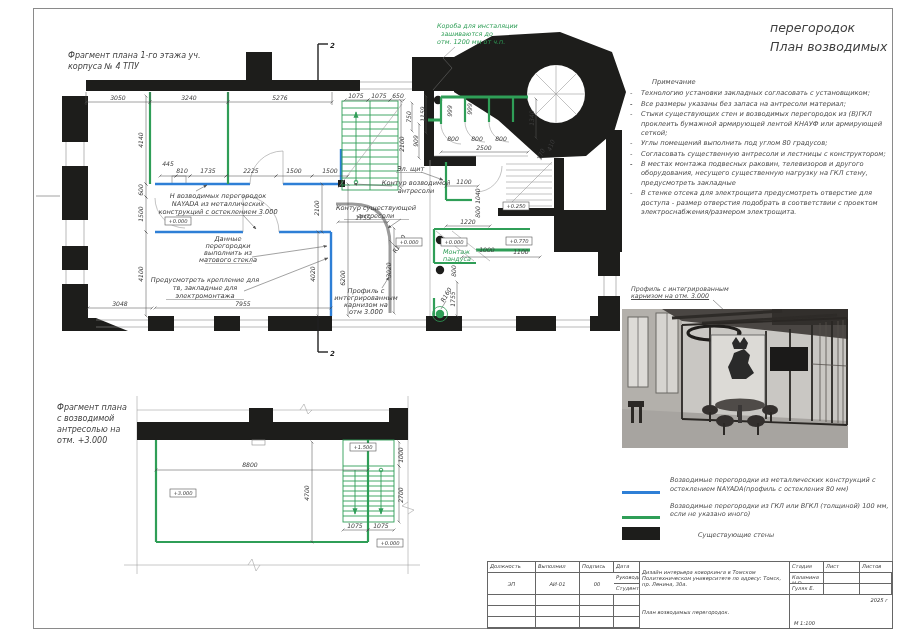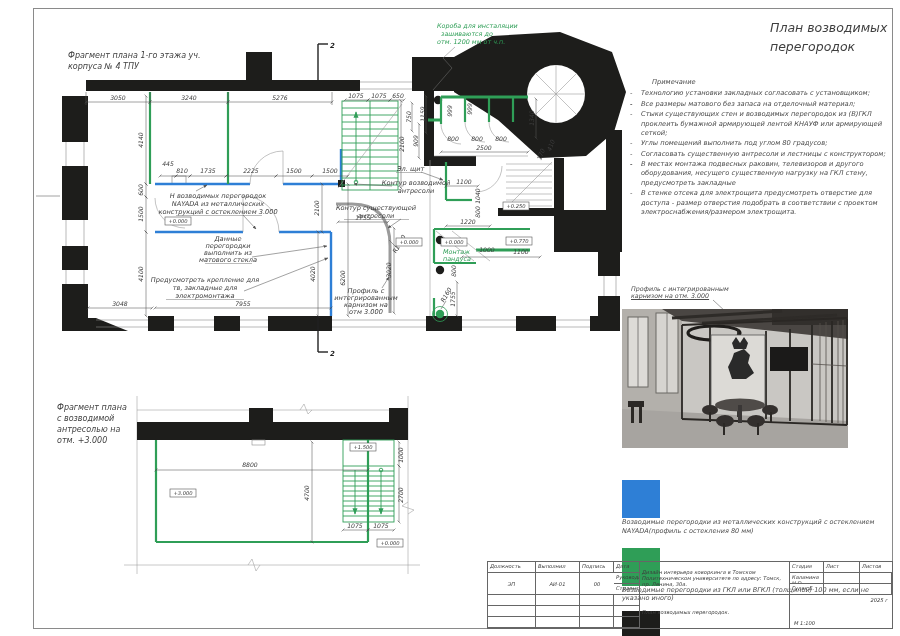--- a/index.html
+++ b/index.html
@@ -18,21 +18,21 @@
   
   .sheet-title{position:absolute;left:770px;top:18px;width:125px;font-size:12.5px;line-height:1.55;
        color:#3f3f3f;font-style:italic;}
   .notes{position:absolute;left:625px;top:78px;width:262px;font-size:6.7px;line-height:1.4;color:#4a4a4a;font-style:italic;}
   .notes .hd{margin-bottom:2px;padding-left:27px;}
   .note{position:relative;padding-left:16px;margin-bottom:1px;}
   .note .dash{position:absolute;left:5px;top:0;}
   .caption{position:absolute;left:631px;top:285px;width:118px;font-size:6.3px;line-height:1.18;font-style:italic;color:#4a4a4a;}
   .caption .u{text-decoration:underline;}
   .legend{position:absolute;left:622px;top:476px;width:270px;font-size:6.5px;line-height:1.35;font-style:italic;color:#4a4a4a;}
-  .lg-row{display:flex;align-items:flex-start;margin-bottom:8px;flex-direction:column;}
+  .lg-row{display:flex;align-items:flex-end;margin-bottom:8px;}
   .lg-sw{width:38px;flex:0 0 38px;margin-right:10px;margin-top:4px;}
   .sw-blue{height:3px;background:#2e7fd6;}
   .sw-green{height:3px;background:#2f9e57;}
   .sw-black{height:13px;background:#1d1d1b;margin-top:0;}
   
   .tb{position:absolute;left:487px;top:561px;width:406px;height:68px;border:1px solid #666;
       display:grid;grid-template-columns:48px 44px 34px 26px 150px 34px 36px 32px;
       grid-template-rows:repeat(6,1fr);font-size:5.2px;font-style:italic;color:#3c3c3c;box-sizing:border-box;}
   .tb>div{border-right:1px solid #666;border-bottom:1px solid #666;padding:1px 2px;overflow:hidden;box-sizing:border-box;}
   .tb .last{border-right:none;}
@@ -497,29 +497,29 @@
     <rect x="87" y="103" width="2" height="10" fill="#2b2825"></rect>
       <rect x="148" y="103" width="2" height="10" fill="#2b2825"></rect>
 
     <rect x="6" y="92" width="16" height="6" fill="#2b2825"></rect>
     <rect x="9" y="98" width="3" height="16" fill="#2b2825"></rect>
       <rect x="17" y="98" width="3" height="16" fill="#2b2825"></rect>
   </g>
 </svg>
 
 <div class="sheet-title">
+  <div>перегородок</div>
   <div>План возводимых</div>
-  <div>перегородок</div>
 </div>
 
 <div class="notes">
   <div class="hd">Примечание</div>
   <div class="note"><span class="dash">-</span><span>Технологию установки закладных согласовать с установщиком;</span></div>
   <div class="note"><span class="dash">-</span></div>
-  <div class="note"><span class="dash">-</span><span>Все размеры матового без запаса на отделочный материал;</span></div>
+  <div class="note"><span class="dash">-</span><span>Все размеры указаны без запаса на антресоли материал;</span></div>
   <div class="note"><span class="dash">-</span><span>Стыки существующих стен и возводимых перегородок из (В)ГКЛ проклеить бумажной армирующей лентой КНАУФ или армирующей сеткой;</span></div>
   <div class="note"><span class="dash">-</span><span>Углы помещений выполнить под углом 80 градусов;</span></div>
   <div class="note"><span class="dash">-</span><span>Согласовать существенную антресоли и лестницы с конструктором;</span></div>
   <div class="note"><span class="dash">-</span></div>
   <div class="note"><span class="dash">-</span><span>В местах монтажа подвесных раковин, телевизоров и другого оборудования, несущего существенную нагрузку на ГКЛ стену, предусмотреть закладные</span></div>
   <div class="note"><span class="dash">-</span><span>В стенке отсека для электрощита предусмотреть отверстие для доступа - размер отверстия подобрать в соответствии с проектом электроснабжения/размером электрощита.</span></div>
 </div>
 
 <div class="caption">
   <div>Профиль с интегрированным</div>

